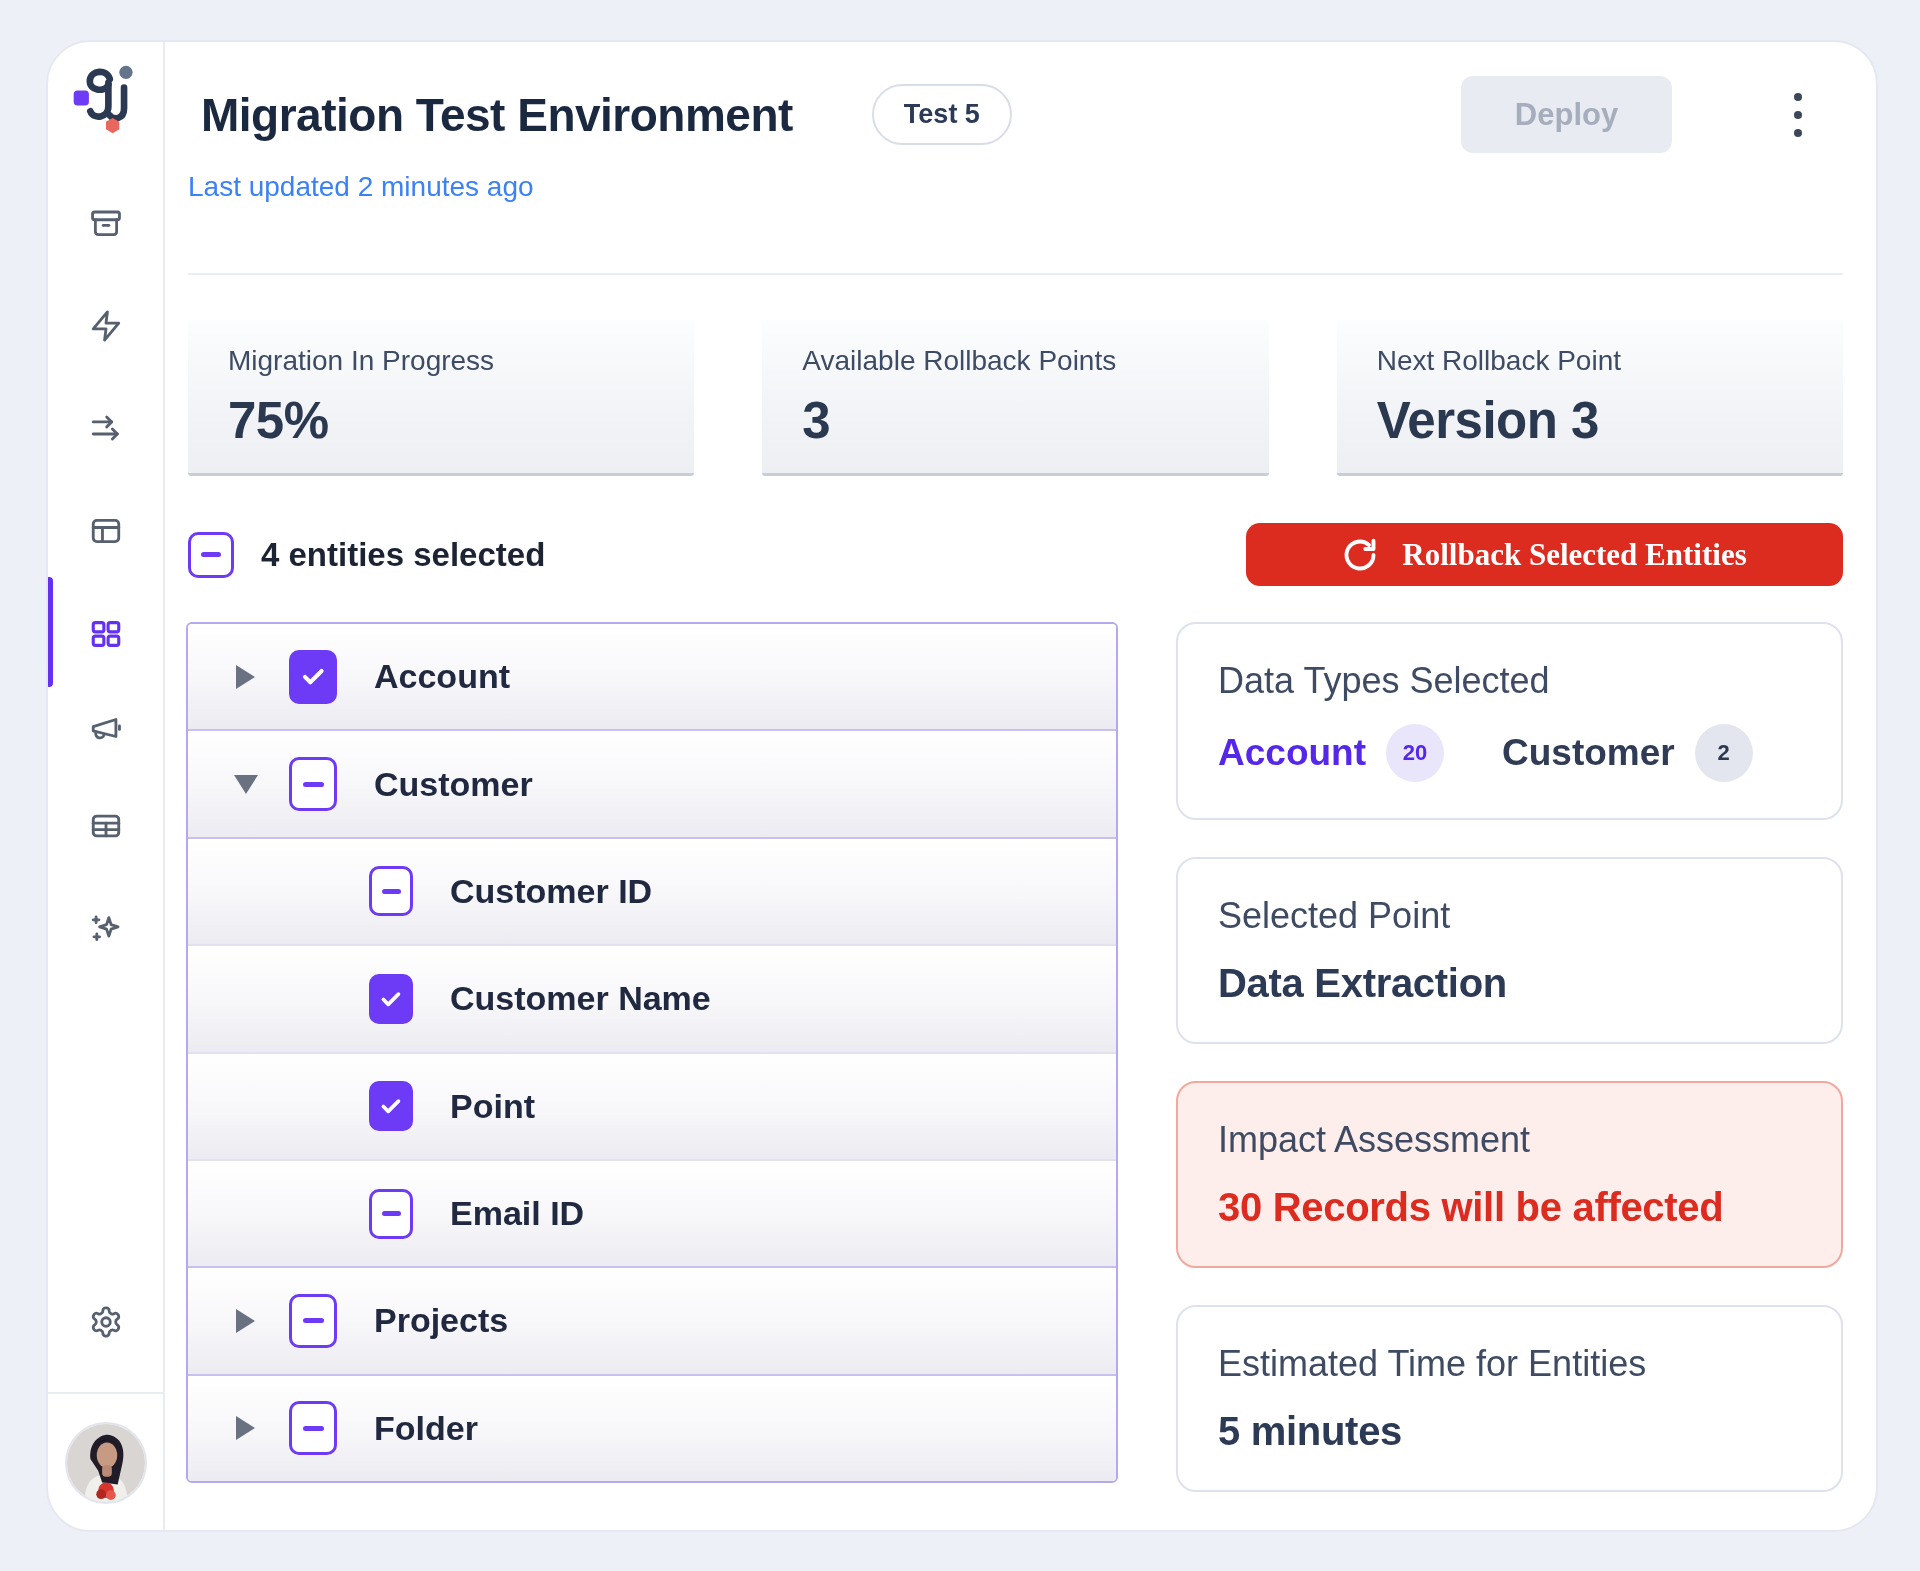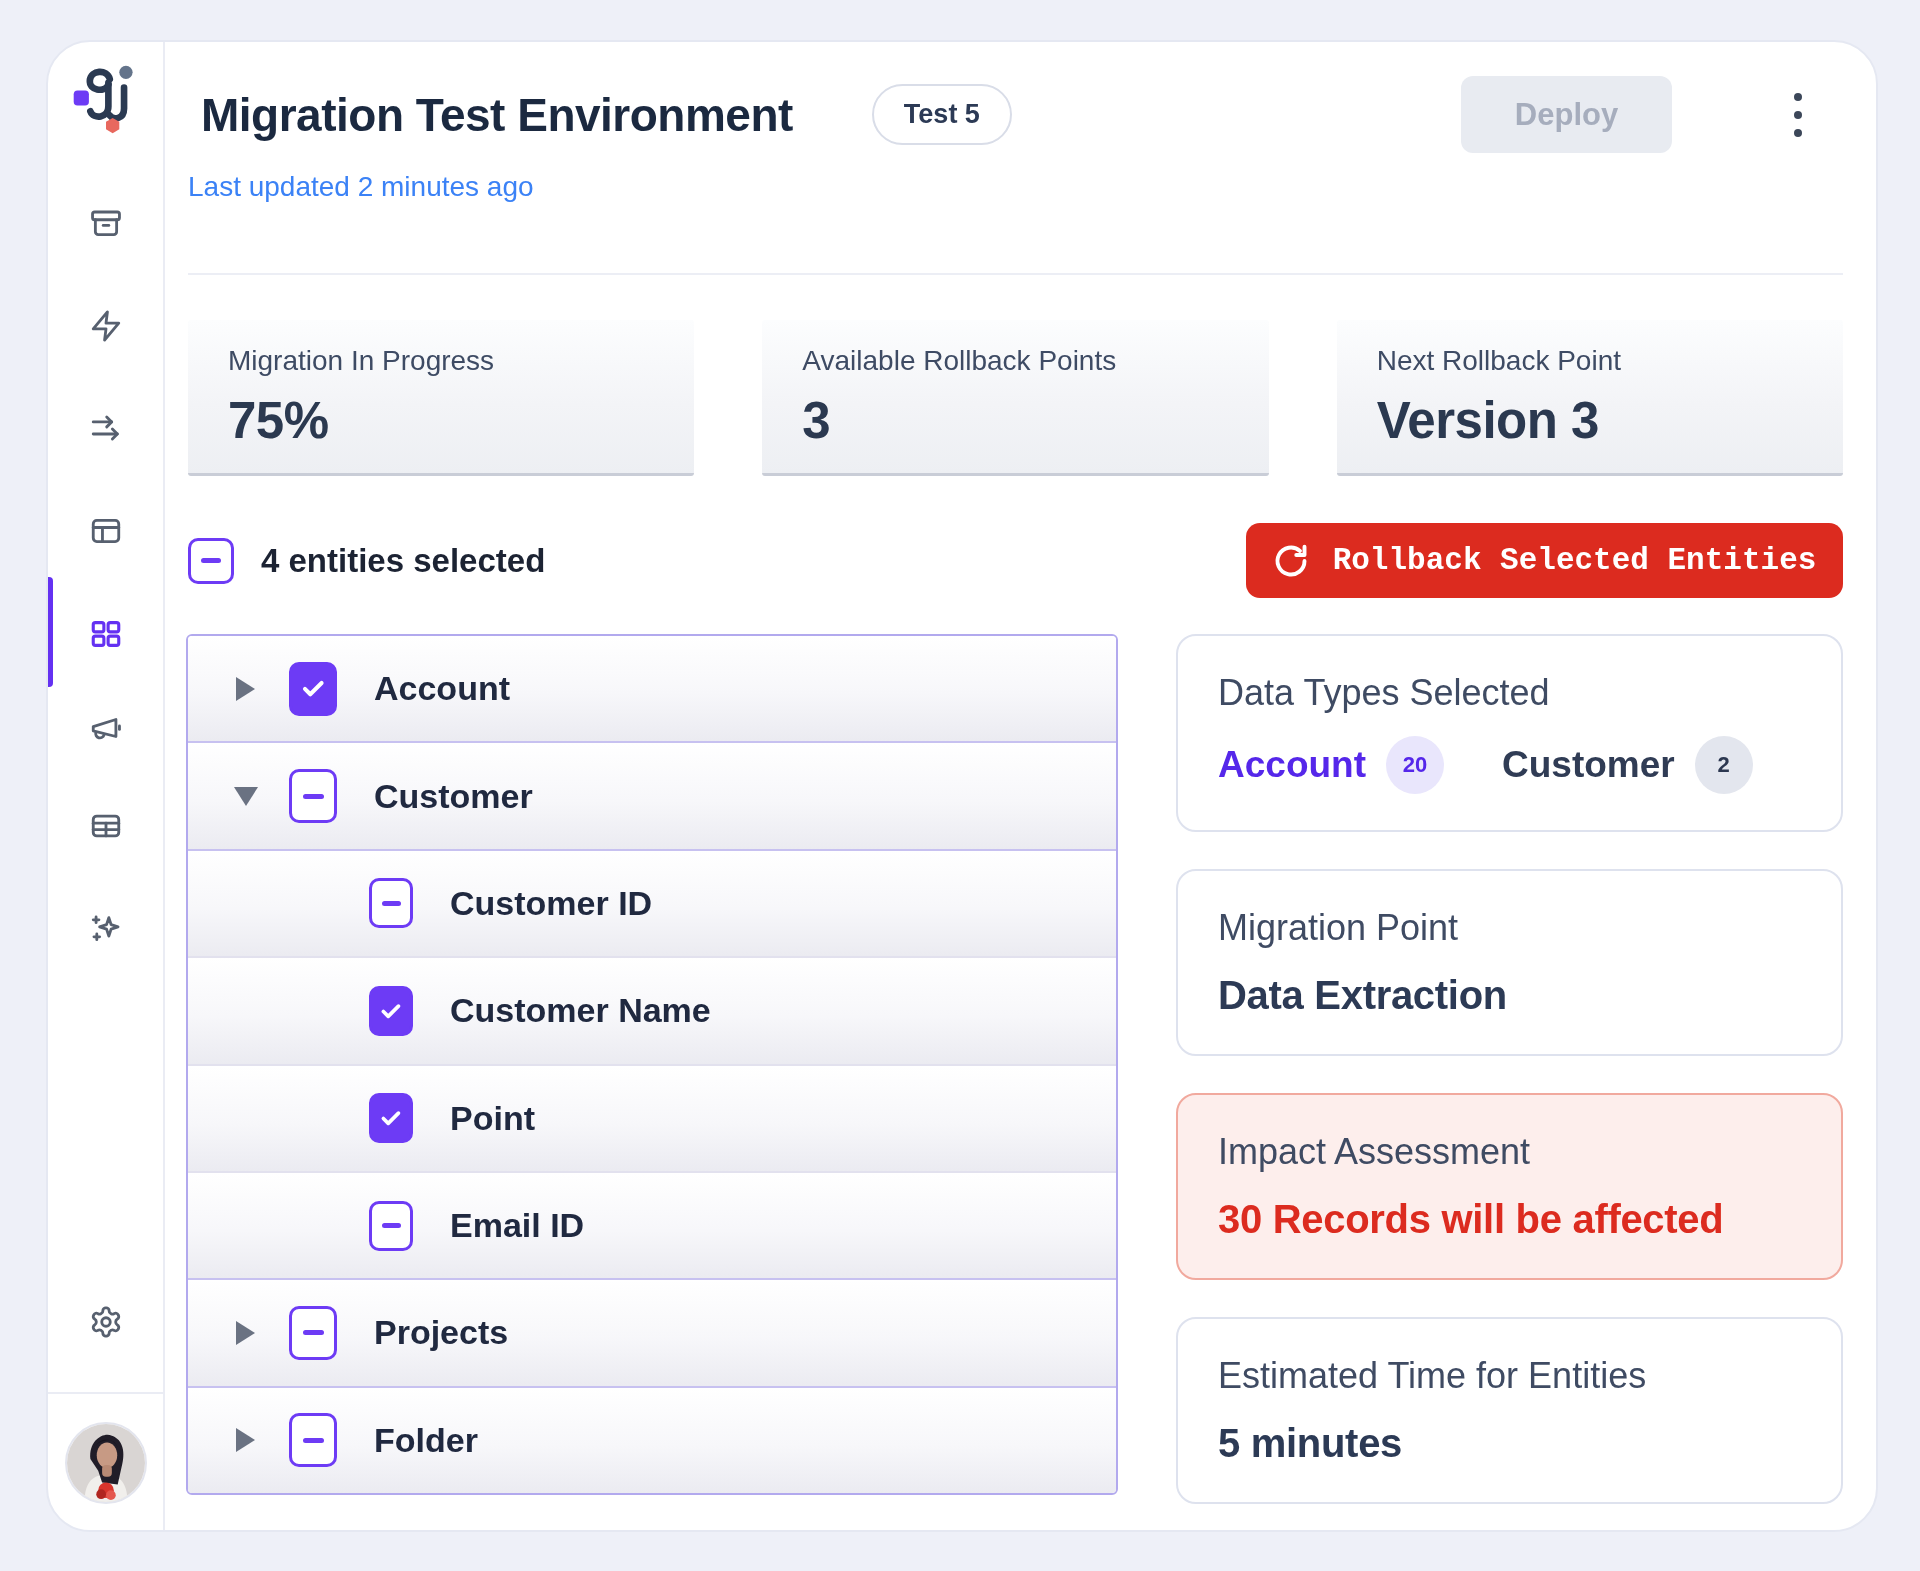--- a/index.html
+++ b/index.html
@@ -48,22 +48,22 @@
   
   .sel-row { margin:47px 33px 0 23px; display:flex; align-items:center; }
   .cb { border-radius:10px; position:relative; display:flex; align-items:center; justify-content:center; flex:none; }
   .cb.indeterminate { background:#fff; border:3px solid #6d3bf5; }
   .cb.indeterminate .minus { width:50%; height:5px; background:#6d3bf5; border-radius:3px; display:block; }
   .cb.checked { background:#6d3bf5; border:3px solid #6d3bf5; }
   .cb .check { display:none; width:68%; height:68%; }
   .cb.checked .check { display:block; }
   .sel-cb { width:46px; height:46px; }
   .sel-text { margin-left:27px; font-size:33px; font-weight:700; color:#1c2333; }
-  .rollback-btn { margin-left:auto; width:597px; height:75px; background:#dc2b1f; border:none; border-radius:14px;
-                  color:#fff; font-size:31px; font-weight:700; font-family:Liberation Mono, monospace; display:flex;
+  .rollback-btn { margin-left:auto; width:597px; height:63px; background:#dc2b1f; border:none; border-radius:14px;
+                  color:#fff; font-size:31px; font-weight:700; font-family:Liberation Serif, serif; display:flex;
                   align-items:center; justify-content:center; gap:24px; cursor:pointer; }
   .rollback-btn svg { width:36px; height:36px; }
 
   
   .body { margin:36px 33px 0 21px; display:flex; gap:58px; }
   .tree { width:932px; flex:none; height:861px; border:2px solid #b2a9ee; border-radius:6px;
           display:flex; flex-direction:column; overflow:hidden; background:#fff; }
   .tree-row { flex:1; display:flex; align-items:center;
               background:linear-gradient(180deg,#ffffff 0%,#f7f7fa 55%,#ebebf1 100%); }
   .tree-row.div-purple { border-bottom:2px solid #c7c1f0; }
@@ -317,21 +317,21 @@
               <span class="chip-name">Account</span>
               <span class="chip-count">20</span>
             </span>
             <span class="chip chip-muted">
               <span class="chip-name">Customer</span>
               <span class="chip-count">2</span>
             </span>
           </div>
         </div>
         <div class="p-card">
-          <div class="p-label">Migration Point</div>
+          <div class="p-label">Selected Point</div>
           <div class="p-value">Data Extraction</div>
         </div>
         <div class="p-card danger">
           <div class="p-label">Impact Assessment</div>
           <div class="p-value">30 Records will be affected</div>
         </div>
         <div class="p-card">
           <div class="p-label">Estimated Time for Entities</div>
           <div class="p-value">5 minutes</div>
         </div>

